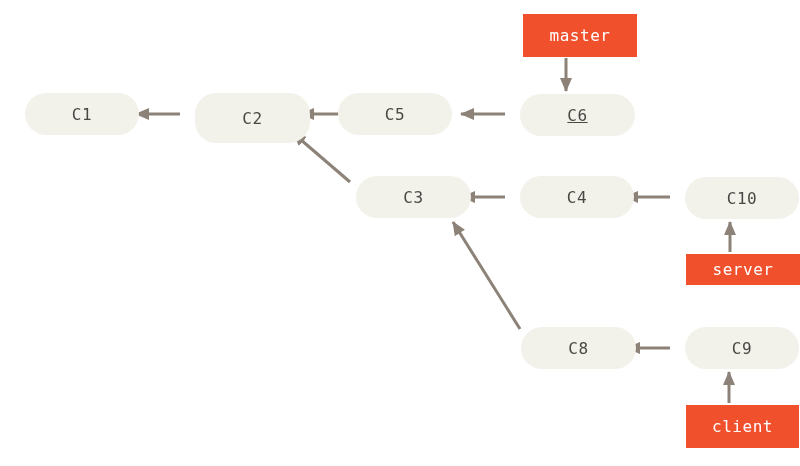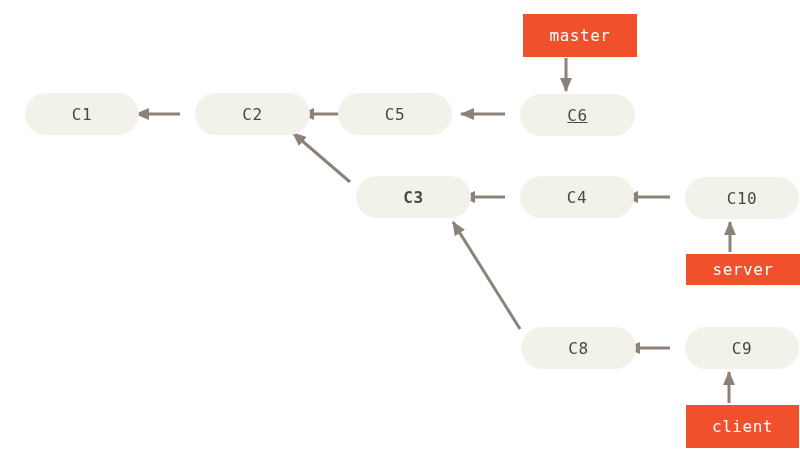--- a/index.html
+++ b/index.html
@@ -63,24 +63,24 @@
         <line x1="670" y1="348" x2="627" y2="348" stroke="#8c8278" stroke-width="3" marker-end="url(#arrowhead)"></line>
         <line x1="350" y1="182" x2="293" y2="133" stroke="#8c8278" stroke-width="3" marker-end="url(#arrowhead)"></line>
         <line x1="520" y1="329" x2="453" y2="222" stroke="#8c8278" stroke-width="3" marker-end="url(#arrowhead)"></line>
         <line x1="566" y1="58" x2="566" y2="91" stroke="#8c8278" stroke-width="3" marker-end="url(#arrowhead)"></line>
         <line x1="730" y1="252" x2="730" y2="222" stroke="#8c8278" stroke-width="3" marker-end="url(#arrowhead)"></line>
         <line x1="729" y1="403" x2="729" y2="372" stroke="#8c8278" stroke-width="3" marker-end="url(#arrowhead)"></line>
       </g>
   </svg>
   <div id="nodes-layer">
       <div class="node commit" style="left: 12px; top: 93px; width: 114px; height: 42px;">C1</div>
-      <div class="node commit" style="left: 182px; top: 93px; width: 115px; height: 42px;">C2</div>
+      <div class="node commit" style="left: 182px; top: 93px; width: 115px; height: 50px;">C2</div>
       <div class="node commit" style="left: 325px; top: 93px; width: 114px; height: 42px;">C5</div>
       <div class="node commit" style="left: 507px; top: 94px; width: 115px; height: 42px; text-decoration: underline;">C6</div>
-      <div class="node commit" style="left: 343px; top: 176px; width: 115px; height: 42px; font-weight: bold;">C3</div>
+      <div class="node commit" style="left: 343px; top: 176px; width: 115px; height: 42px;">C3</div>
       <div class="node commit" style="left: 507px; top: 176px; width: 114px; height: 42px; text-align: right;">C4</div>
       <div class="node commit" style="left: 672px; top: 177px; width: 114px; height: 42px; text-align: center;">C10</div>
       <div class="node commit" style="left: 508px; top: 327px; width: 115px; height: 42px;">C8</div>
       <div class="node commit" style="left: 672px; top: 327px; width: 114px; height: 42px;">C9</div>
       <div class="node branch" style="left: 510px; top: 14px; width: 114px; height: 43px;">master</div>
       <div class="node branch" style="left: 673px; top: 254px; width: 114px; height: 31px;">server</div>
       <div class="node branch" style="left: 673px; top: 405px; width: 113px; height: 43px;">client</div>
     </div>
 </div>
 

